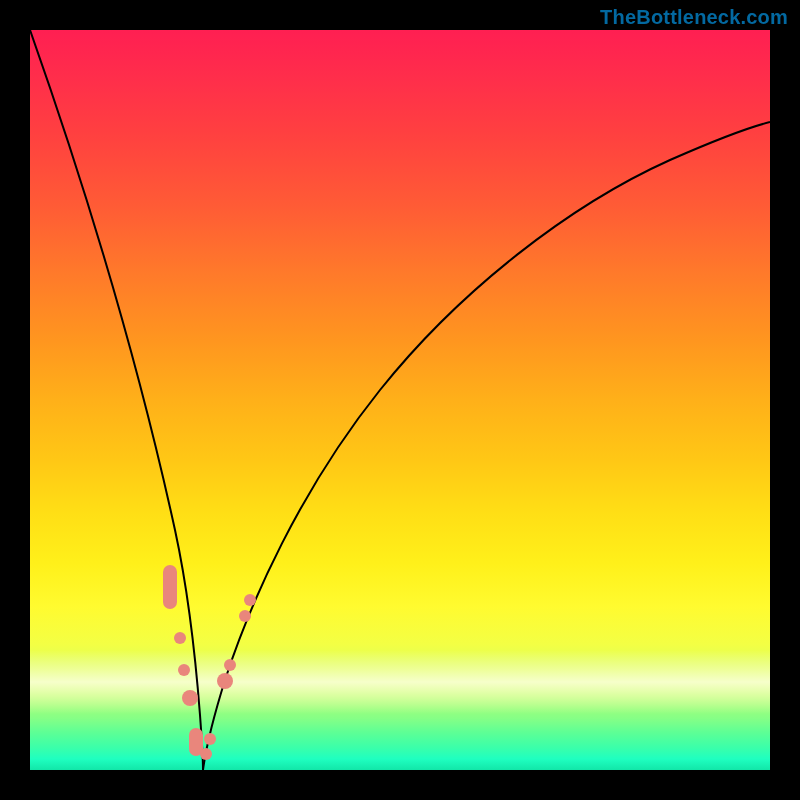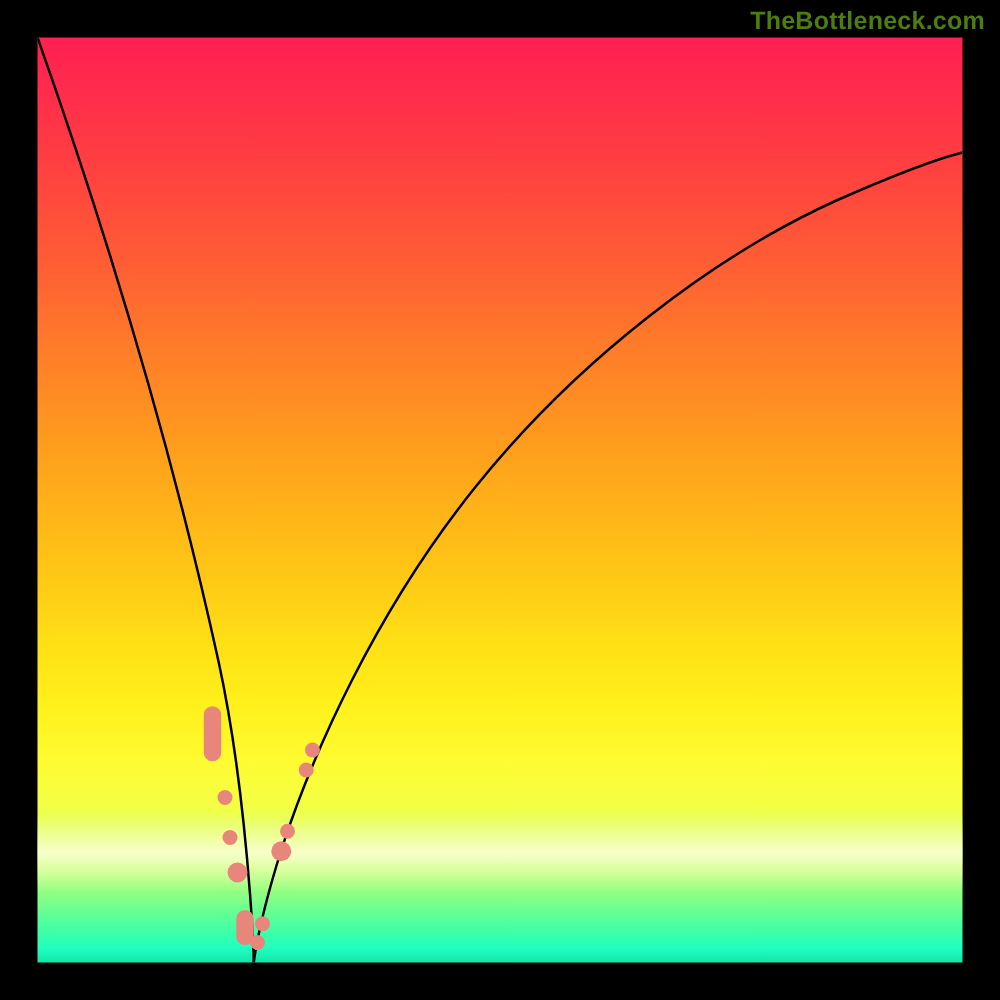--- a/index.html
+++ b/index.html
@@ -60,21 +60,21 @@
       rgba(255,255,200,0.55) 70%,
       rgba(255,255,180,0) 100%);
     pointer-events: none;
   }
   .watermark {
     position: absolute;
     right: 12px;
     top: 6px;
     font-size: 20px;
     font-weight: 600;
-    color: #4d7c0f;
+    color: #0369a1;
     letter-spacing: 0.2px;
     pointer-events: none;
   }
   svg.curves {
     position: absolute;
     left: 0;
     top: 0;
     width: 740px;
     height: 740px;
     pointer-events: none;

